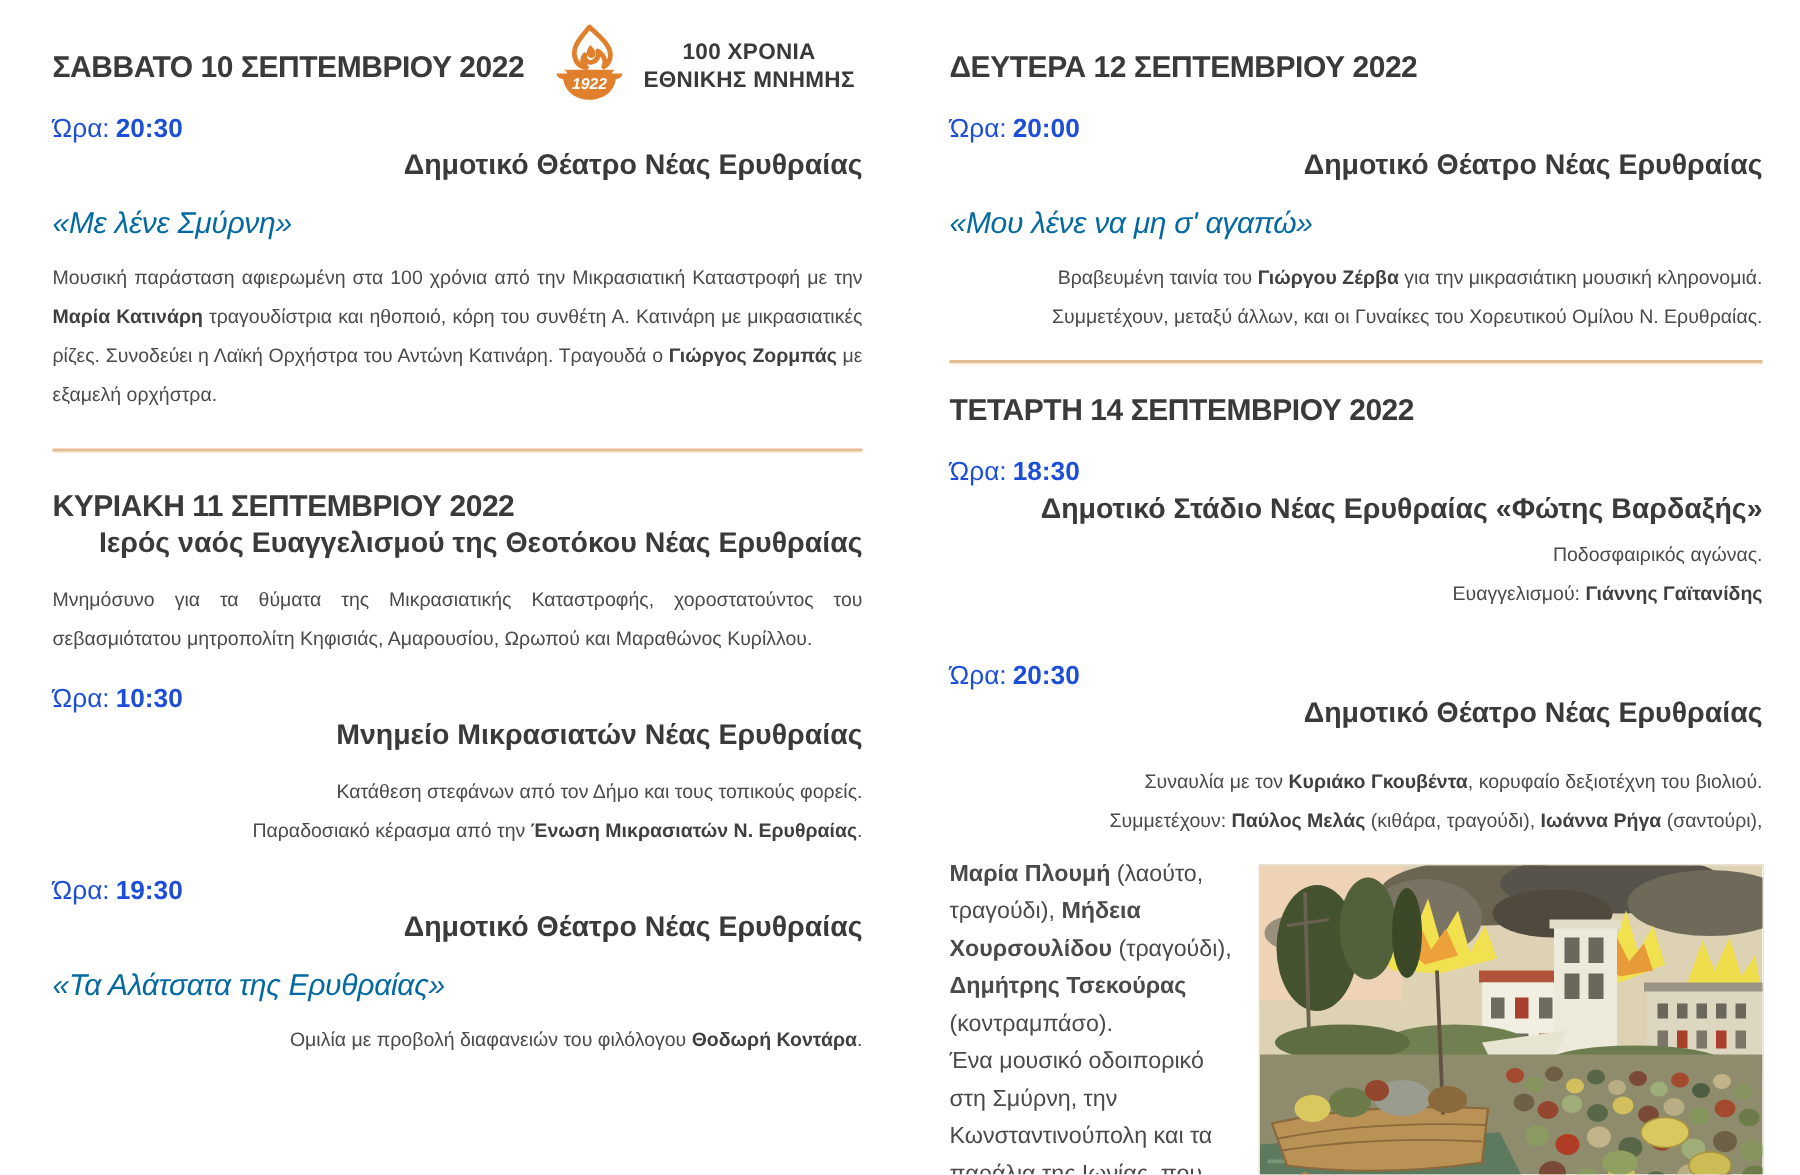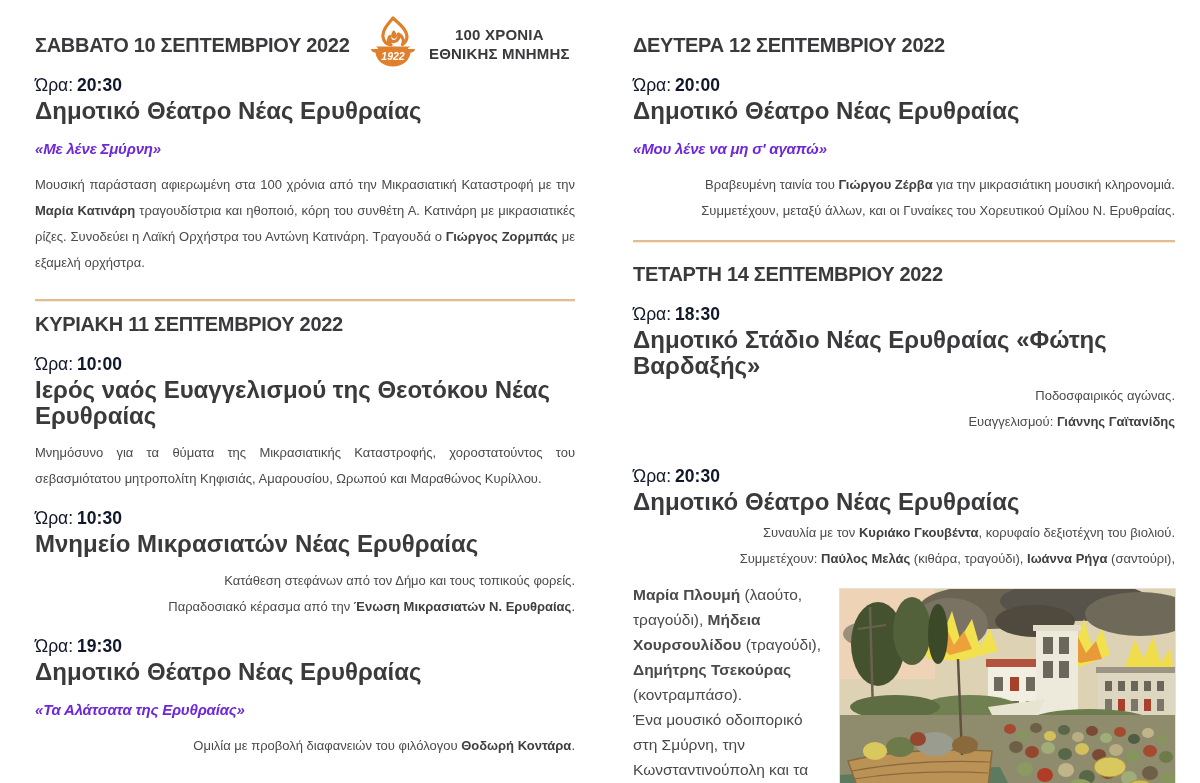--- a/index.html
+++ b/index.html
@@ -7,28 +7,28 @@
     position:relative;width:1200px;height:783px;background:#ffffff;overflow:hidden;
     font-family:"Liberation Sans",sans-serif;color:#4a4a4c;
   }
   .col{position:absolute;top:28px;}
   .col-left{left:35px;width:540px;}
   .col-right{left:633px;width:542px;}
   .date{
     font-weight:700;font-size:20px;line-height:22px;
     color:#3a3a3c;letter-spacing:-0.3px;margin:0;
   }
-  .date.mt{margin-top:12px;}
-  .time-row{margin-top:17px;font-size:17.5px;line-height:24px;color:#0f172a;}
+  .date.mt{margin-top:26px;}
+  .time-row{margin-top:17px;font-size:17.5px;line-height:24px;color:#1d4ed8;}
   .time-row .t-label{font-weight:400;}
   .time-row .t-value{font-weight:700;margin-left:4px;}
-  .venue{margin-top:1px;font-size:24px;line-height:26px;font-weight:700;color:#3a3a3c;}
+  .venue{margin-top:1px;font-size:19px;line-height:26px;font-weight:700;color:#3a3a3c;text-align:right;}
   .event-title{
-    margin-top:13px;font-size:15px;line-height:24px;font-style:italic;font-weight:700;
-    color:#6d28d9;letter-spacing:-0.2px;
+    margin-top:13px;font-size:20px;line-height:24px;font-style:italic;font-weight:400;
+    color:#0369a1;letter-spacing:-0.2px;
   }
   .body{margin:11px 0 0 0;font-size:13px;line-height:26px;text-align:justify;color:#4a4a4c;}
   .body.noj{text-align:right;}
   .body b{color:#3f3f41;}
   .divider{margin-top:23px;height:0;border-top:2px solid #e3bd92;box-shadow:0 1px 0 #f8ead6;}
   .gap-lg{margin-top:14px;}
   .wrap{margin-top:10px;}
   .wrap:after{content:"";display:block;clear:both;}
   .pic{
     float:right;width:335px;height:222px;margin-left:13px;margin-top:7px;margin-bottom:4px;
@@ -69,23 +69,20 @@
       </div>
       <div class="venue">Δημοτικό Θέατρο Νέας Ερυθραίας</div>
       <div class="event-title">«Με λένε Σμύρνη»</div>
       <p class="body"><span>Μουσική παράσταση αφιερωμένη στα 100 χρόνια από την Μικρασιατική Καταστροφή με την </span><b>Μαρία Κατινάρη</b><span> τραγουδίστρια και ηθοποιό, κόρη του συνθέτη Α. Κατινάρη με μικρασιατικές ρίζες. Συνοδεύει η Λαϊκή Ορχήστρα του Αντώνη Κατινάρη. Τραγουδά ο </span><b>Γιώργος Ζορμπάς</b><span> με εξαμελή ορχήστρα.</span></p>
     </div>
 
     <div class="divider"></div>
 
     <div>
       <div class="date mt">ΚΥΡΙΑΚΗ 11 ΣΕΠΤΕΜΒΡΙΟΥ 2022</div>
-      <div class="time-row">
-        <span class="t-label">Ώρα:</span><span class="t-value">10:00</span>
-      </div>
       <div class="venue">Ιερός ναός Ευαγγελισμού της Θεοτόκου Νέας Ερυθραίας</div>
       <p class="body">Μνημόσυνο για τα θύματα της Μικρασιατικής Καταστροφής, χοροστατούντος του σεβασμιότατου μητροπολίτη Κηφισιάς, Αμαρουσίου, Ωρωπού και Μαραθώνος Κυρίλλου.</p>
 
       <div class="time-row gap-lg">
         <span class="t-label">Ώρα:</span><span class="t-value">10:30</span>
       </div>
       <div class="venue">Μνημείο Μικρασιατών Νέας Ερυθραίας</div>
       <p class="body noj"><span>Κατάθεση στεφάνων από τον Δήμο και τους τοπικούς φορείς.</span><br>
         <span>Παραδοσιακό κέρασμα από την </span><b>Ένωση Μικρασιατών Ν. Ερυθραίας</b><span>.</span></p>
 
@@ -119,21 +116,21 @@
         <span class="t-label">Ώρα:</span><span class="t-value">18:30</span>
       </div>
       <div class="venue">Δημοτικό Στάδιο Νέας Ερυθραίας «Φώτης Βαρδαξής»</div>
       <p class="body noj" style="margin-top:4px"><span>Ποδοσφαιρικός αγώνας.</span><br>
         <span>Ευαγγελισμού: </span><b>Γιάννης Γαϊτανίδης</b></p>
 
       <div class="time-row" style="margin-top:29px">
         <span class="t-label">Ώρα:</span><span class="t-value">20:30</span>
       </div>
       <div class="venue">Δημοτικό Θέατρο Νέας Ερυθραίας</div>
-      <p class="body noj" style="margin-top:5px"><span>Συναυλία με τον </span><b>Κυριάκο Γκουβέντα</b><span>, κορυφαίο δεξιοτέχνη του βιολιού.</span><br>
+      <p class="body noj" style="margin-top:19px"><span>Συναυλία με τον </span><b>Κυριάκο Γκουβέντα</b><span>, κορυφαίο δεξιοτέχνη του βιολιού.</span><br>
         <span>Συμμετέχουν: </span><b>Παύλος Μελάς</b><span> (κιθάρα, τραγούδι), </span><b>Ιωάννα Ρήγα</b><span> (σαντούρι),</span></p>
 
       <div class="wrap">
         <div class="pic">
           <svg width="335" height="222" viewBox="0 0 335 222">
 
             <rect x="0" y="0" width="335" height="140" fill="#ddd2b4"></rect>
             <rect x="0" y="0" width="95" height="90" fill="#eed3b6"></rect>
 
             <ellipse cx="150" cy="18" rx="70" ry="22" fill="#6b6453"></ellipse>

